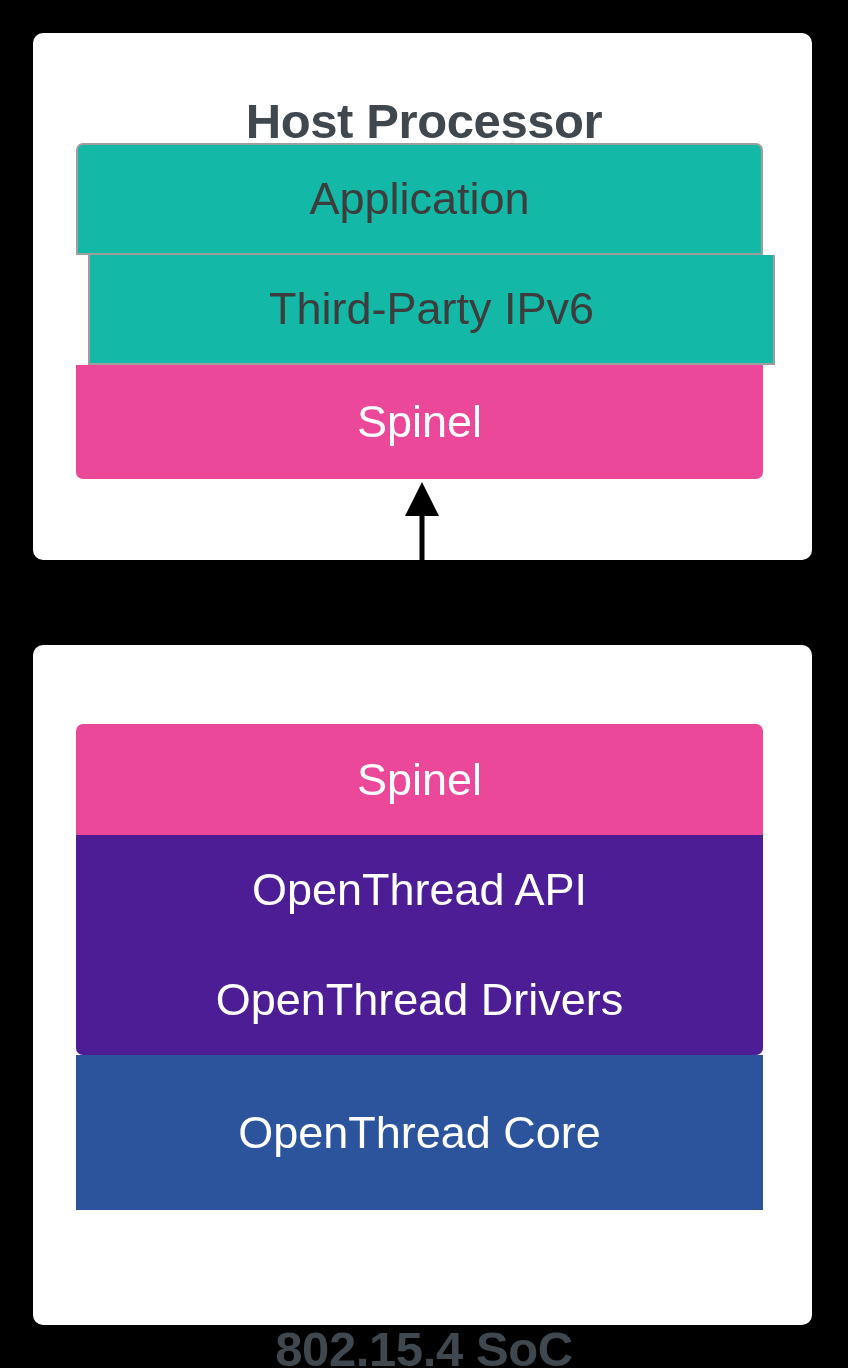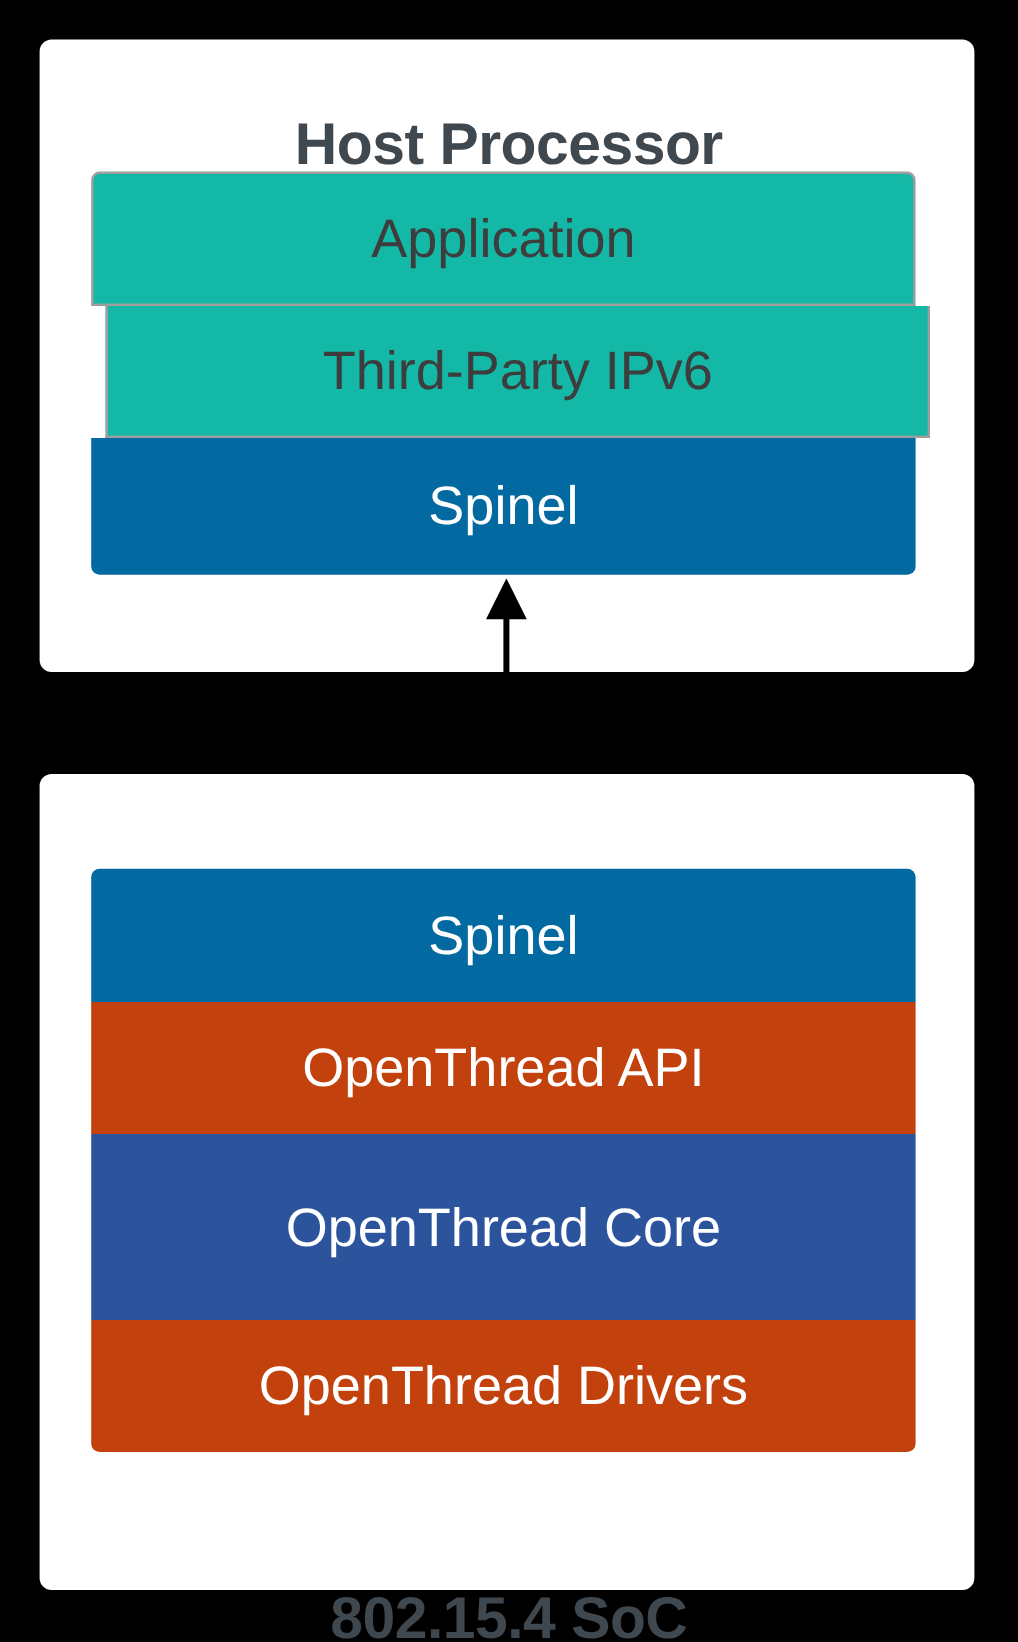--- a/index.html
+++ b/index.html
@@ -80,22 +80,22 @@
   }
   .layer.grey.first {
     border-radius: 7px 7px 0 0;
   }
   .layer.grey.mid {
     border-radius: 0;
     border-top: none;
     margin-left: 12px;
   }
   
-  .layer.red   { background: #0369a1; color: #ffffff; }
-  .layer.cyan  { background: #c2410c; color: #ffffff; }
+  .layer.red   { background: #ec4899; color: #ffffff; }
+  .layer.cyan  { background: #4c1d95; color: #ffffff; }
   .layer.navy  { background: #2c549c; color: #ffffff; }
 
   
   #host-application { height: 112px; font-size: 45px; }
   #host-ipv6        { height: 110px; font-size: 45px; }
   #host-spinel      { height: 114px; font-size: 45px; border-radius: 0 0 7px 7px; }
 
   
   #soc-spinel   { height: 111px; font-size: 45px; border-radius: 7px 7px 0 0; }
   #soc-api      { height: 110px; font-size: 45px; }
@@ -147,21 +147,21 @@
 
 <div class="panel" id="panel-soc"></div>
 
 <div class="stack" id="stack-soc">
   <div class="layer red" id="soc-spinel">
     <span>Spinel</span>
   </div>
   <div class="layer cyan" id="soc-api">
     <span>OpenThread API</span>
   </div>
+  <div class="layer cyan" id="soc-drivers">
+    <span>OpenThread Drivers</span>
+  </div>
   <div class="layer navy" id="soc-core">
     <span>OpenThread Core</span>
-  </div>
-  <div class="layer cyan" id="soc-drivers">
-    <span>OpenThread Drivers</span>
   </div>
 </div>
 
 <div class="panel-title" id="soc-title">802.15.4 SoC</div>
 
 </body></html>

